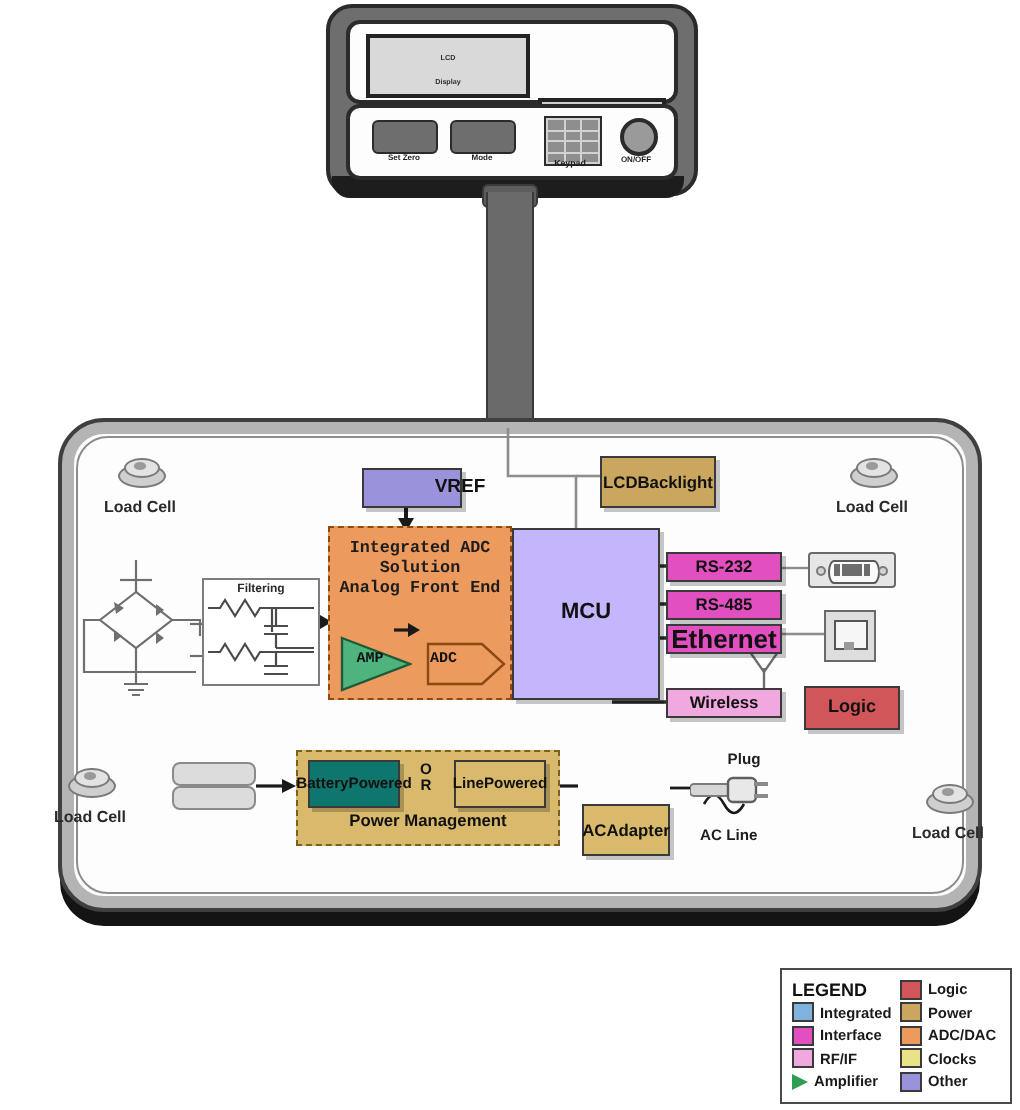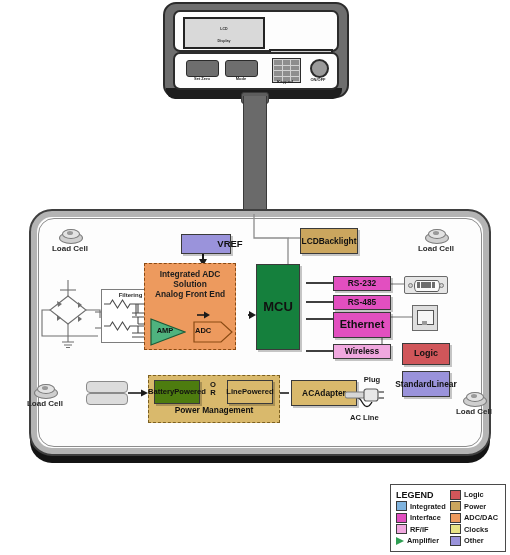--- a/index.html
+++ b/index.html
@@ -72,66 +72,66 @@
 
   
   .loadcell{position:absolute;width:56px;text-align:center;}
   .lc-ico{width:26px;height:15px;margin:0 auto;position:relative;}
   .lc-ico .d1{position:absolute;left:2px;top:4px;width:22px;height:10px;border-radius:50%;
         background:#cfcfcf;border:1px solid #7a7a7a;}
   .lc-ico .d2{position:absolute;left:5px;top:1px;width:16px;height:8px;border-radius:50%;
         background:#e3e3e3;border:1px solid #7a7a7a;}
   .lc-ico .d3{position:absolute;left:10px;top:3px;width:6px;height:3.5px;border-radius:50%;
         background:#9a9a9a;}
-  .lc-lab{font-size:8px;font-weight:bold;color:#2a2a2a;margin-top:1px;}
+  .lc-lab{font-size:8px;font-weight:bold;color:#2a2a2a;margin-top:6px;}
   #lc-tl{left:42px;top:228px;} #lc-tr{left:408px;top:228px;}
   #lc-bl{left:17px;top:383px;} #lc-br{left:446px;top:391px;}
 
   
   #bridge-svg{position:absolute;left:38px;top:276px;}
 
   #filtering{position:absolute;left:101px;top:289px;width:57px;height:52px;
         background:#fff;border:1.5px solid #7d7d7d;}
   #filtering .cap{position:absolute;top:2px;left:0;width:100%;text-align:center;
         font-size:6px;font-weight:bold;color:#2a2a2a;}
 
   
-  #adc-group{position:absolute;left:144px;top:263px;width:90px;height:85px;
-        background:#ED9A5E;border:1.5px dashed #8a4a13;}
+  #adc-group{position:absolute;left:164px;top:263px;width:90px;height:85px;
+        background:#ED9A5E;border:1.5px dashed #8a4a13;font-family:Liberation Mono, monospace;}
   #adc-title{position:absolute;left:0;top:5px;width:100%;text-align:center;
         font-size:8.4px;font-weight:bold;color:#1d1d1d;line-height:1.2;}
   #amp{position:absolute;left:5px;top:54px;width:36px;height:28px;}
   #amp-lab{position:absolute;left:6px;top:62px;width:28px;text-align:center;
         font-size:7.5px;font-weight:bold;color:#111;}
   #adc-shape{position:absolute;left:48px;top:57px;width:40px;height:22px;}
   #adc-lab{position:absolute;left:50px;top:62px;width:32px;text-align:left;
         font-size:7.5px;font-weight:bold;color:#111;}
 
   #vref{left:181px;top:234px;width:44px;height:20px;background:#9A93DB;font-size:9.5px;color:#111;padding-left:48px;}
-  #mcu{left:256px;top:264px;width:44px;height:86px;background:#15803d;font-size:13px;color:#111;}
+  #mcu{left:256px;top:264px;width:74px;height:86px;background:#c4b5fd;font-size:11px;color:#111;}
   #lcd-backlight{left:300px;top:228px;width:58px;height:26px;background:#CBA65E;font-size:8.4px;color:#111;}
 
   #rs232{left:333px;top:276px;width:58px;height:15px;background:#E24FC0;font-size:8.4px;color:#111;}
   #rs485{left:333px;top:295px;width:58px;height:15px;background:#E24FC0;font-size:8.4px;color:#111;}
-  #ethernet{left:333px;top:312px;width:58px;height:26px;background:#E24FC0;font-size:11px;color:#111;}
+  #ethernet{left:333px;top:312px;width:58px;height:15px;background:#E24FC0;font-size:13px;color:#111;}
   #wireless{left:333px;top:344px;width:58px;height:15px;background:#F0A8DF;font-size:8.4px;color:#111;}
   #logic{left:402px;top:343px;width:48px;height:22px;background:#D0565A;font-size:9px;color:#111;}
   #stdlinear{left:402px;top:371px;width:48px;height:26px;background:#9A93DB;font-size:8.4px;color:#111;}
 
   
   #pwr-group{position:absolute;left:148px;top:375px;width:130px;height:46px;
         background:#D9B96C;border:1.5px dashed #7d6020;}
-  #batt-pwr{left:154px;top:380px;width:46px;height:24px;background:#4d7c0f;font-size:7.6px;color:#111;}
+  #batt-pwr{left:154px;top:380px;width:46px;height:24px;background:#0f766e;font-size:7.6px;color:#111;}
   #line-pwr{left:227px;top:380px;width:46px;height:24px;background:#D9B96C;font-size:7.6px;color:#111;}
   #or-word{position:absolute;left:204px;top:381px;width:18px;text-align:center;
         font-size:7.6px;font-weight:bold;line-height:1.05;color:#111;}
   #pwr-title{position:absolute;left:0;top:29px;width:100%;text-align:center;
         font-size:8.4px;font-weight:bold;color:#111;}
 
-  #ac-adapter{left:291px;top:380px;width:66px;height:26px;background:#D9B96C;font-size:8.4px;color:#111;}
+  #ac-adapter{left:291px;top:402px;width:44px;height:26px;background:#D9B96C;font-size:8.4px;color:#111;}
   #lab-plug{position:absolute;left:352px;top:375px;width:40px;text-align:center;
         font-size:7.6px;font-weight:bold;color:#1d1d1d;}
   #lab-acline{position:absolute;left:350px;top:413px;width:44px;text-align:left;
         font-size:7.6px;font-weight:bold;color:#1d1d1d;}
 
   
   #battery{position:absolute;left:86px;top:381px;width:40px;height:24px;}
   #battery .cellrow{position:absolute;left:0;width:40px;height:10px;background:#dcdcdc;
         border:1.5px solid #8a8a8a;border-radius:4px;}
 
@@ -370,25 +370,20 @@
     <span>LCD</span>
       <br>
     <span>Backlight</span>
   </div>
 
   <div class="blk shadow" id="rs232">RS-232</div>
   <div class="blk shadow" id="rs485">RS-485</div>
   <div class="blk shadow" id="ethernet">Ethernet</div>
   <div class="blk shadow" id="wireless">Wireless</div>
   <div class="blk shadow" id="logic">Logic</div>
-  <div class="blk shadow" id="stdlinear">
-    <span>Standard</span>
-      <br>
-    <span>Linear</span>
-  </div>
 
   <div id="db9">
     <div class="scr" style="left:3px"></div>
     <div class="shell"></div>
     <div class="pins">
         <i></i>
         <i></i>
         <i></i>
         <i></i>
         <i></i>

